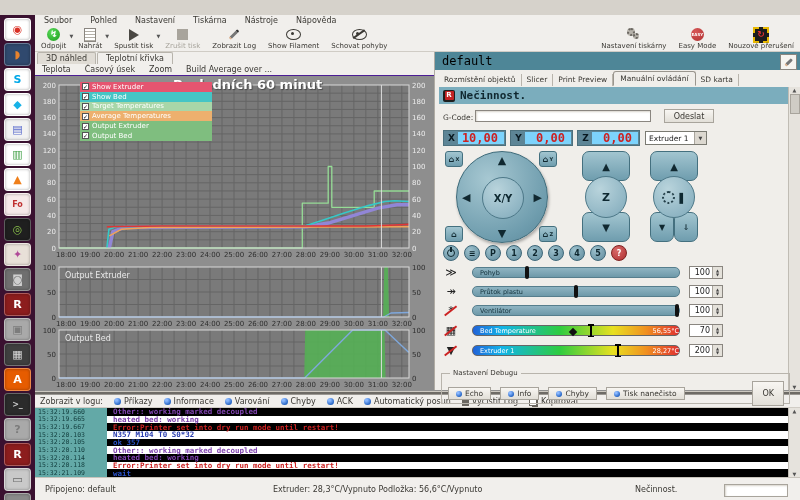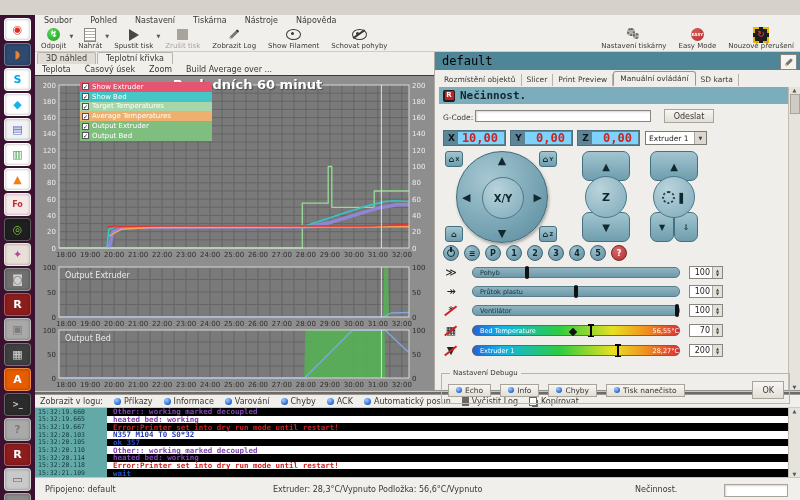--- a/index.html
+++ b/index.html
@@ -192,21 +192,21 @@
   .spin{margin-left:9px;width:34px;height:13px;background:#fff;border:1px solid #8a8680;display:flex;align-items:center;box-sizing:border-box}
   .sval{flex:1;text-align:right;padding-right:2px;font-size:8px;color:#222}
   .sarr{width:9px;height:100%;background:#e4e1da;border-left:1px solid #a8a49c;display:flex;flex-direction:column;
     align-items:center;justify-content:center;font-size:4px;line-height:4px;color:#444}
 
   .debug{position:absolute;left:6px;top:321px;width:347px;height:29px;border:1px solid #b8b4ac;border-radius:0}
   .dlegend{position:absolute;left:8px;top:-5px;background:#f0eeea;padding:0 3px;font-size:7px;color:#3a3833}
   .dbtns{position:absolute;left:6px;top:7px;width:336px;display:flex;gap:9px;align-items:center}
   .dbtn{display:flex;align-items:center;gap:3px;font-size:7.5px;height:13px;padding:0 7px}
   .dbtn .dot{width:6px;height:6px;margin-right:0}
-  .okbtn{margin-left:auto;height:18px;padding:0 9px}
+  .okbtn{margin-left:auto;height:25px;padding:0 9px}
 </style>
 </head>
 <body>
 
 <div id="screen">
 
 
   <div class="launcher" id="launcher">
       <div class="ltile" style="background: rgb(255, 255, 255);">
         <span style="color: rgb(217, 48, 37);">◉</span>

